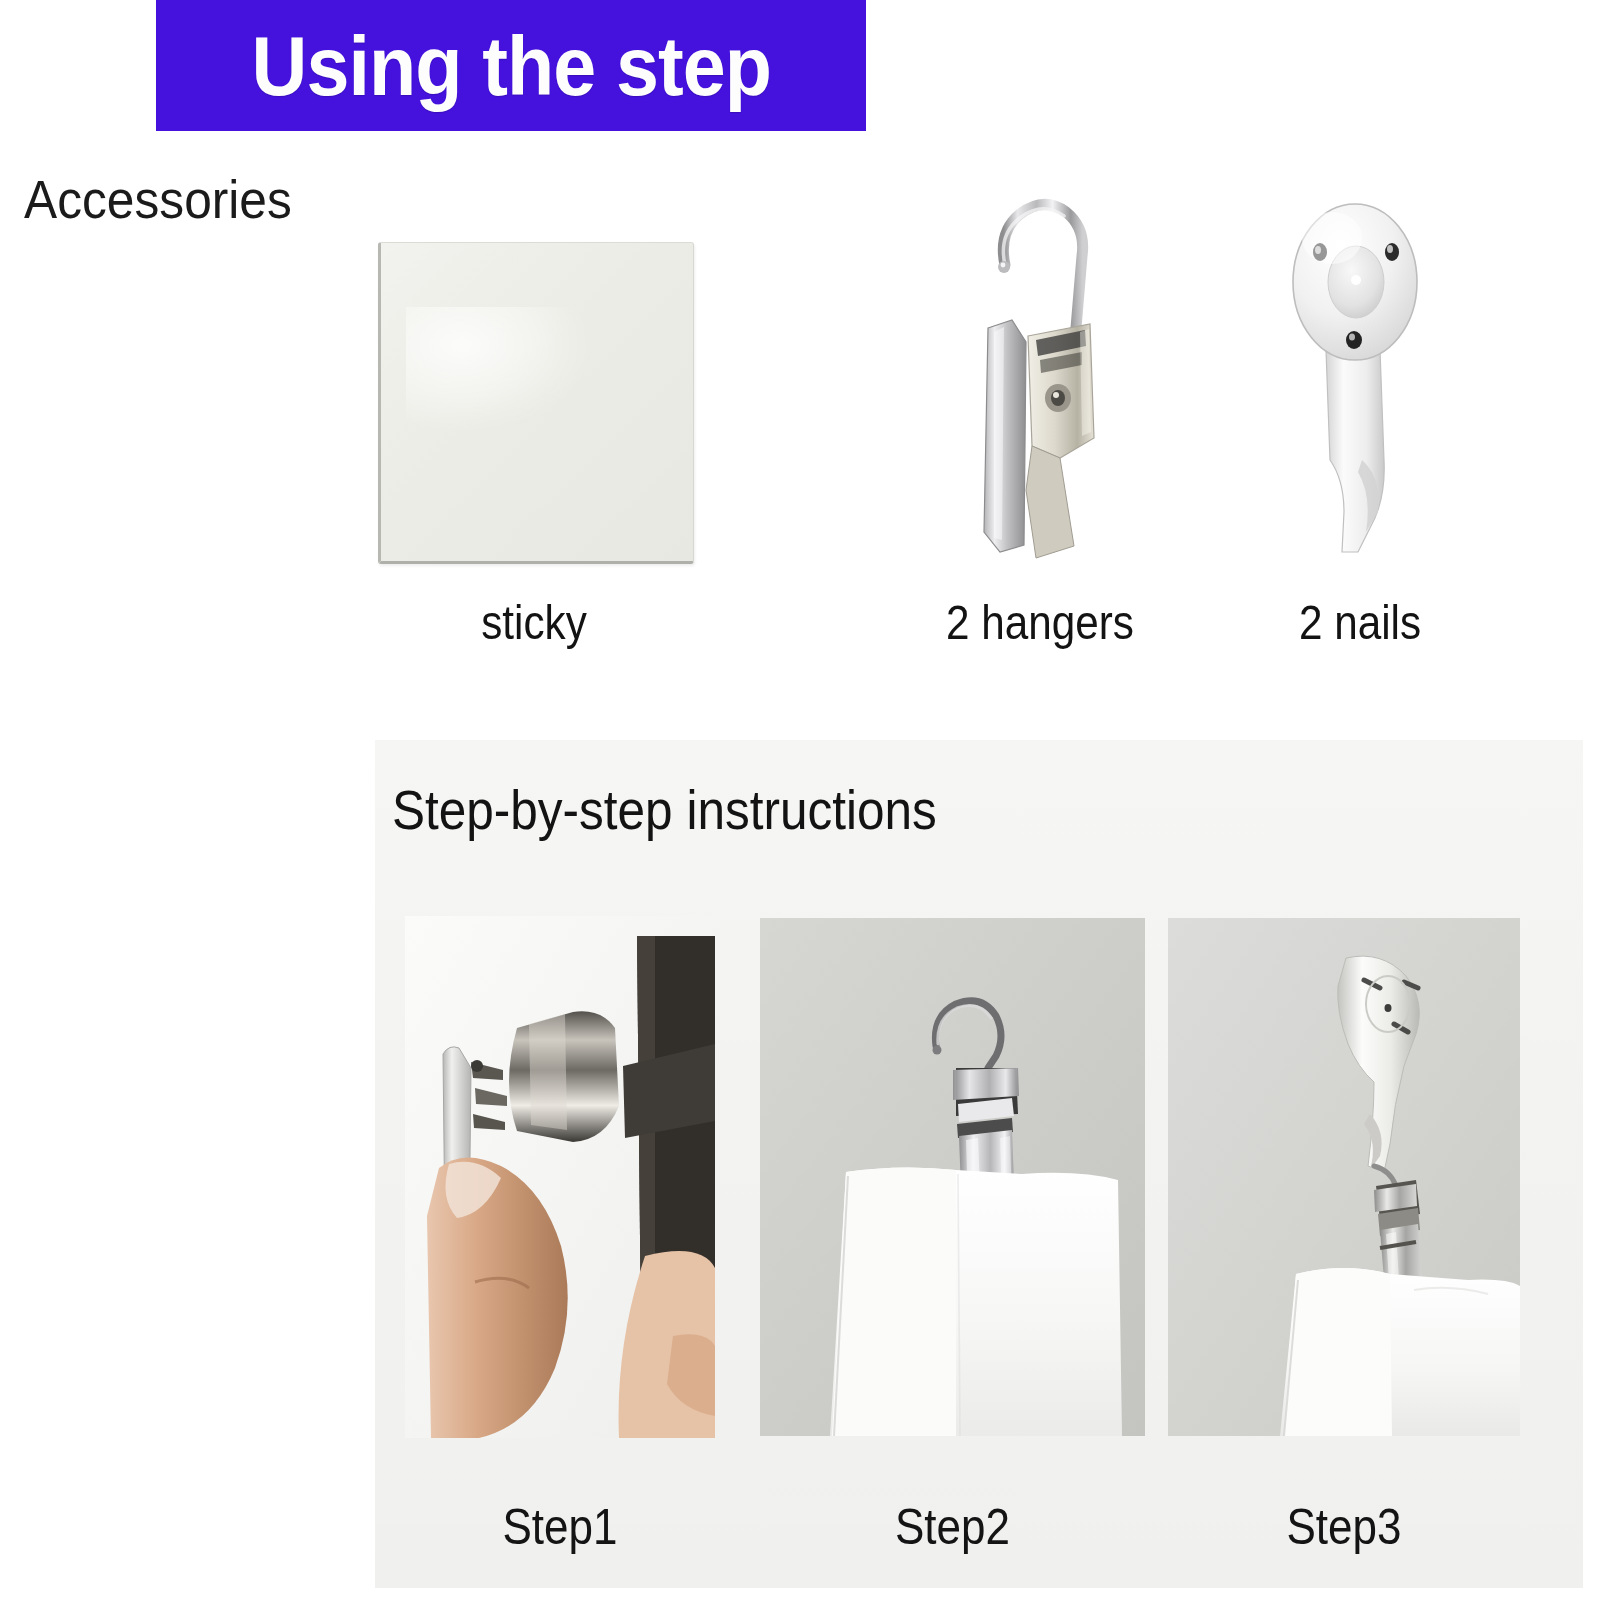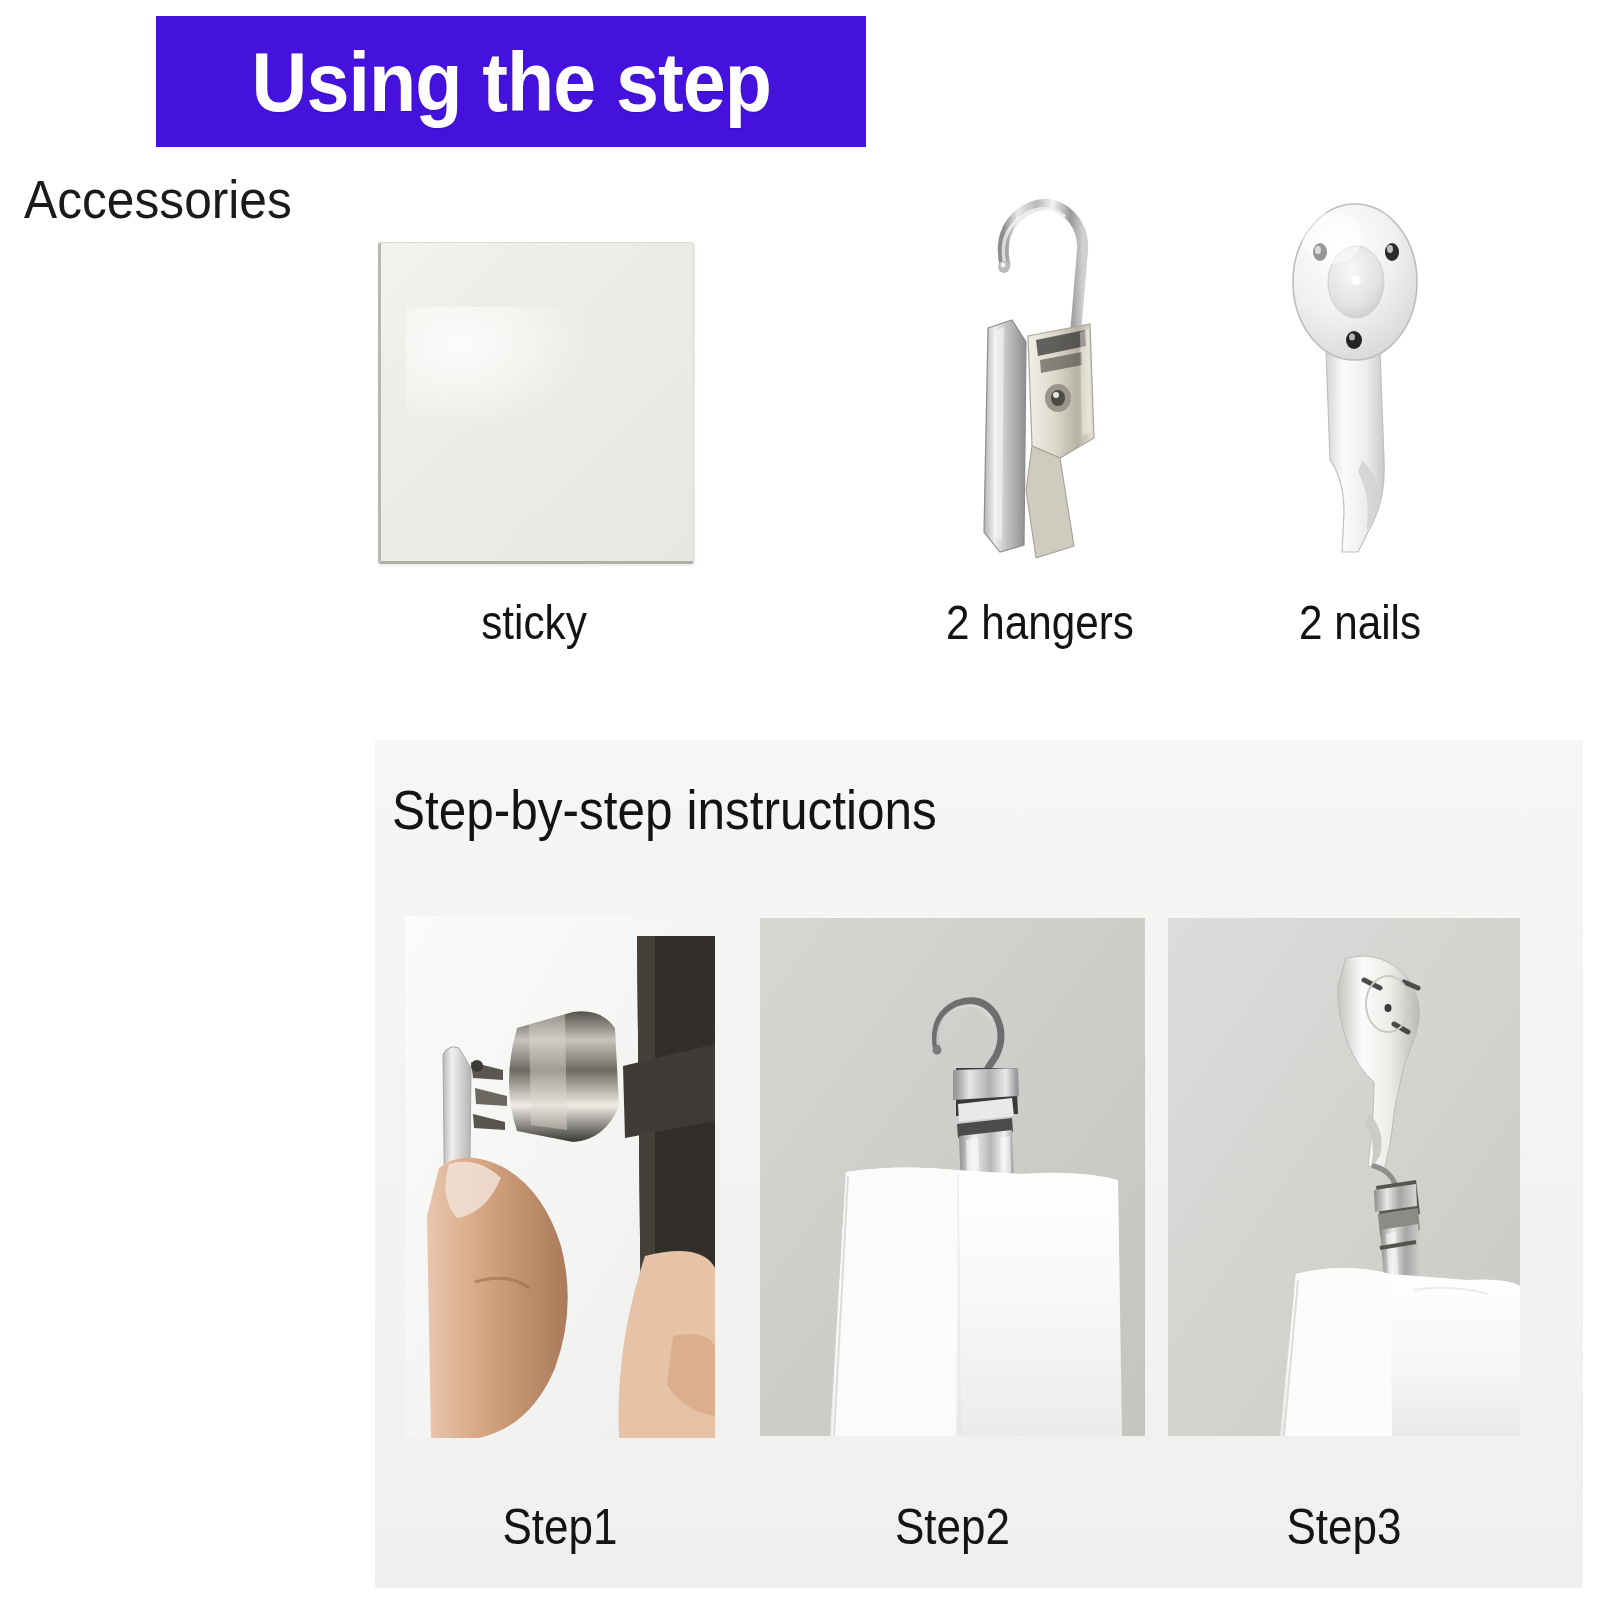--- a/index.html
+++ b/index.html
@@ -12,21 +12,21 @@
     background: #ffffff;
     font-family: "Liberation Sans", sans-serif;
     overflow: hidden;
     position: relative;
   }
 
   
   .title-banner {
     position: absolute;
     left: 156px;
-    top: 16px;
+    top: 0px;
     width: 710px;
     height: 131px;
     background: #4411dd;
     display: flex;
     align-items: center;
     justify-content: center;
   }
   .title-text {
     color: #fdfdfd;
     font-size: 84px;

